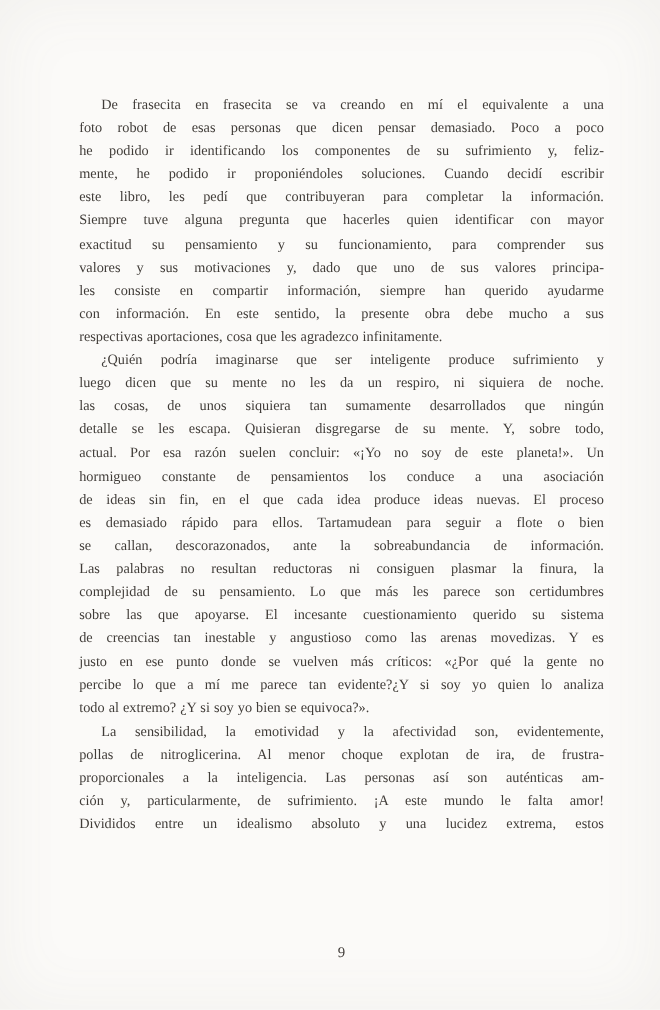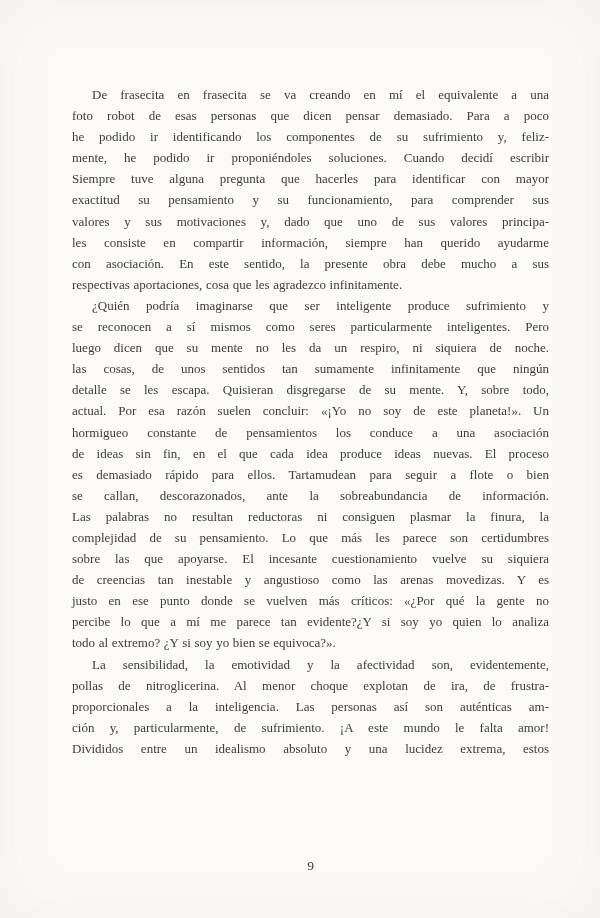--- a/index.html
+++ b/index.html
@@ -49,44 +49,44 @@
     line-height: 18px;
   }
 </style>
 </head>
 <body>
 
 <div class="page" style="--page-bg: #fbfaf8; --ink: #403c38;">
   <div class="text-block" id="text-block">
       <div class="para">
         <div class="line first">De frasecita en frasecita se va creando en mí el equivalente a una</div>
-        <div class="line">foto robot de esas personas que dicen pensar demasiado. Para a poco</div>
+        <div class="line">foto robot de esas personas que dicen pensar demasiado. Poco a poco</div>
         <div class="line">he podido ir identificando los componentes de su sufrimiento y, feliz-</div>
         <div class="line">mente, he podido ir proponiéndoles soluciones. Cuando decidí escribir</div>
-        <div class="line">Siempre tuve alguna pregunta que hacerles para identificar con mayor</div>
+        <div class="line">este libro, les pedí que contribuyeran para completar la información.</div>
+        <div class="line">Siempre tuve alguna pregunta que hacerles quien identificar con mayor</div>
         <div class="line">exactitud su pensamiento y su funcionamiento, para comprender sus</div>
         <div class="line">valores y sus motivaciones y, dado que uno de sus valores principa-</div>
         <div class="line">les consiste en compartir información, siempre han querido ayudarme</div>
-        <div class="line">con asociación. En este sentido, la presente obra debe mucho a sus</div>
+        <div class="line">con información. En este sentido, la presente obra debe mucho a sus</div>
         <div class="line lastline">respectivas aportaciones, cosa que les agradezco infinitamente.</div>
       </div>
       <div class="para">
         <div class="line first">¿Quién podría imaginarse que ser inteligente produce sufrimiento y</div>
-        <div class="line">se reconocen a sí mismos como seres particularmente inteligentes. Pero</div>
         <div class="line">luego dicen que su mente no les da un respiro, ni siquiera de noche.</div>
-        <div class="line">las cosas, de unos sentidos tan sumamente infinitamente que ningún</div>
+        <div class="line">las cosas, de unos siquiera tan sumamente desarrollados que ningún</div>
         <div class="line">detalle se les escapa. Quisieran disgregarse de su mente. Y, sobre todo,</div>
         <div class="line">actual. Por esa razón suelen concluir: «¡Yo no soy de este planeta!». Un</div>
         <div class="line">hormigueo constante de pensamientos los conduce a una asociación</div>
         <div class="line">de ideas sin fin, en el que cada idea produce ideas nuevas. El proceso</div>
         <div class="line">es demasiado rápido para ellos. Tartamudean para seguir a flote o bien</div>
         <div class="line">se callan, descorazonados, ante la sobreabundancia de información.</div>
         <div class="line">Las palabras no resultan reductoras ni consiguen plasmar la finura, la</div>
         <div class="line">complejidad de su pensamiento. Lo que más les parece son certidumbres</div>
-        <div class="line">sobre las que apoyarse. El incesante cuestionamiento vuelve su siquiera</div>
+        <div class="line">sobre las que apoyarse. El incesante cuestionamiento querido su sistema</div>
         <div class="line">de creencias tan inestable y angustioso como las arenas movedizas. Y es</div>
         <div class="line">justo en ese punto donde se vuelven más críticos: «¿Por qué la gente no</div>
         <div class="line">percibe lo que a mí me parece tan evidente?¿Y si soy yo quien lo analiza</div>
         <div class="line lastline">todo al extremo? ¿Y si soy yo bien se equivoca?».</div>
       </div>
       <div class="para">
         <div class="line first">La sensibilidad, la emotividad y la afectividad son, evidentemente,</div>
         <div class="line">pollas de nitroglicerina. Al menor choque explotan de ira, de frustra-</div>
         <div class="line">proporcionales a la inteligencia. Las personas así son auténticas am-</div>
         <div class="line">ción y, particularmente, de sufrimiento. ¡A este mundo le falta amor!</div>

